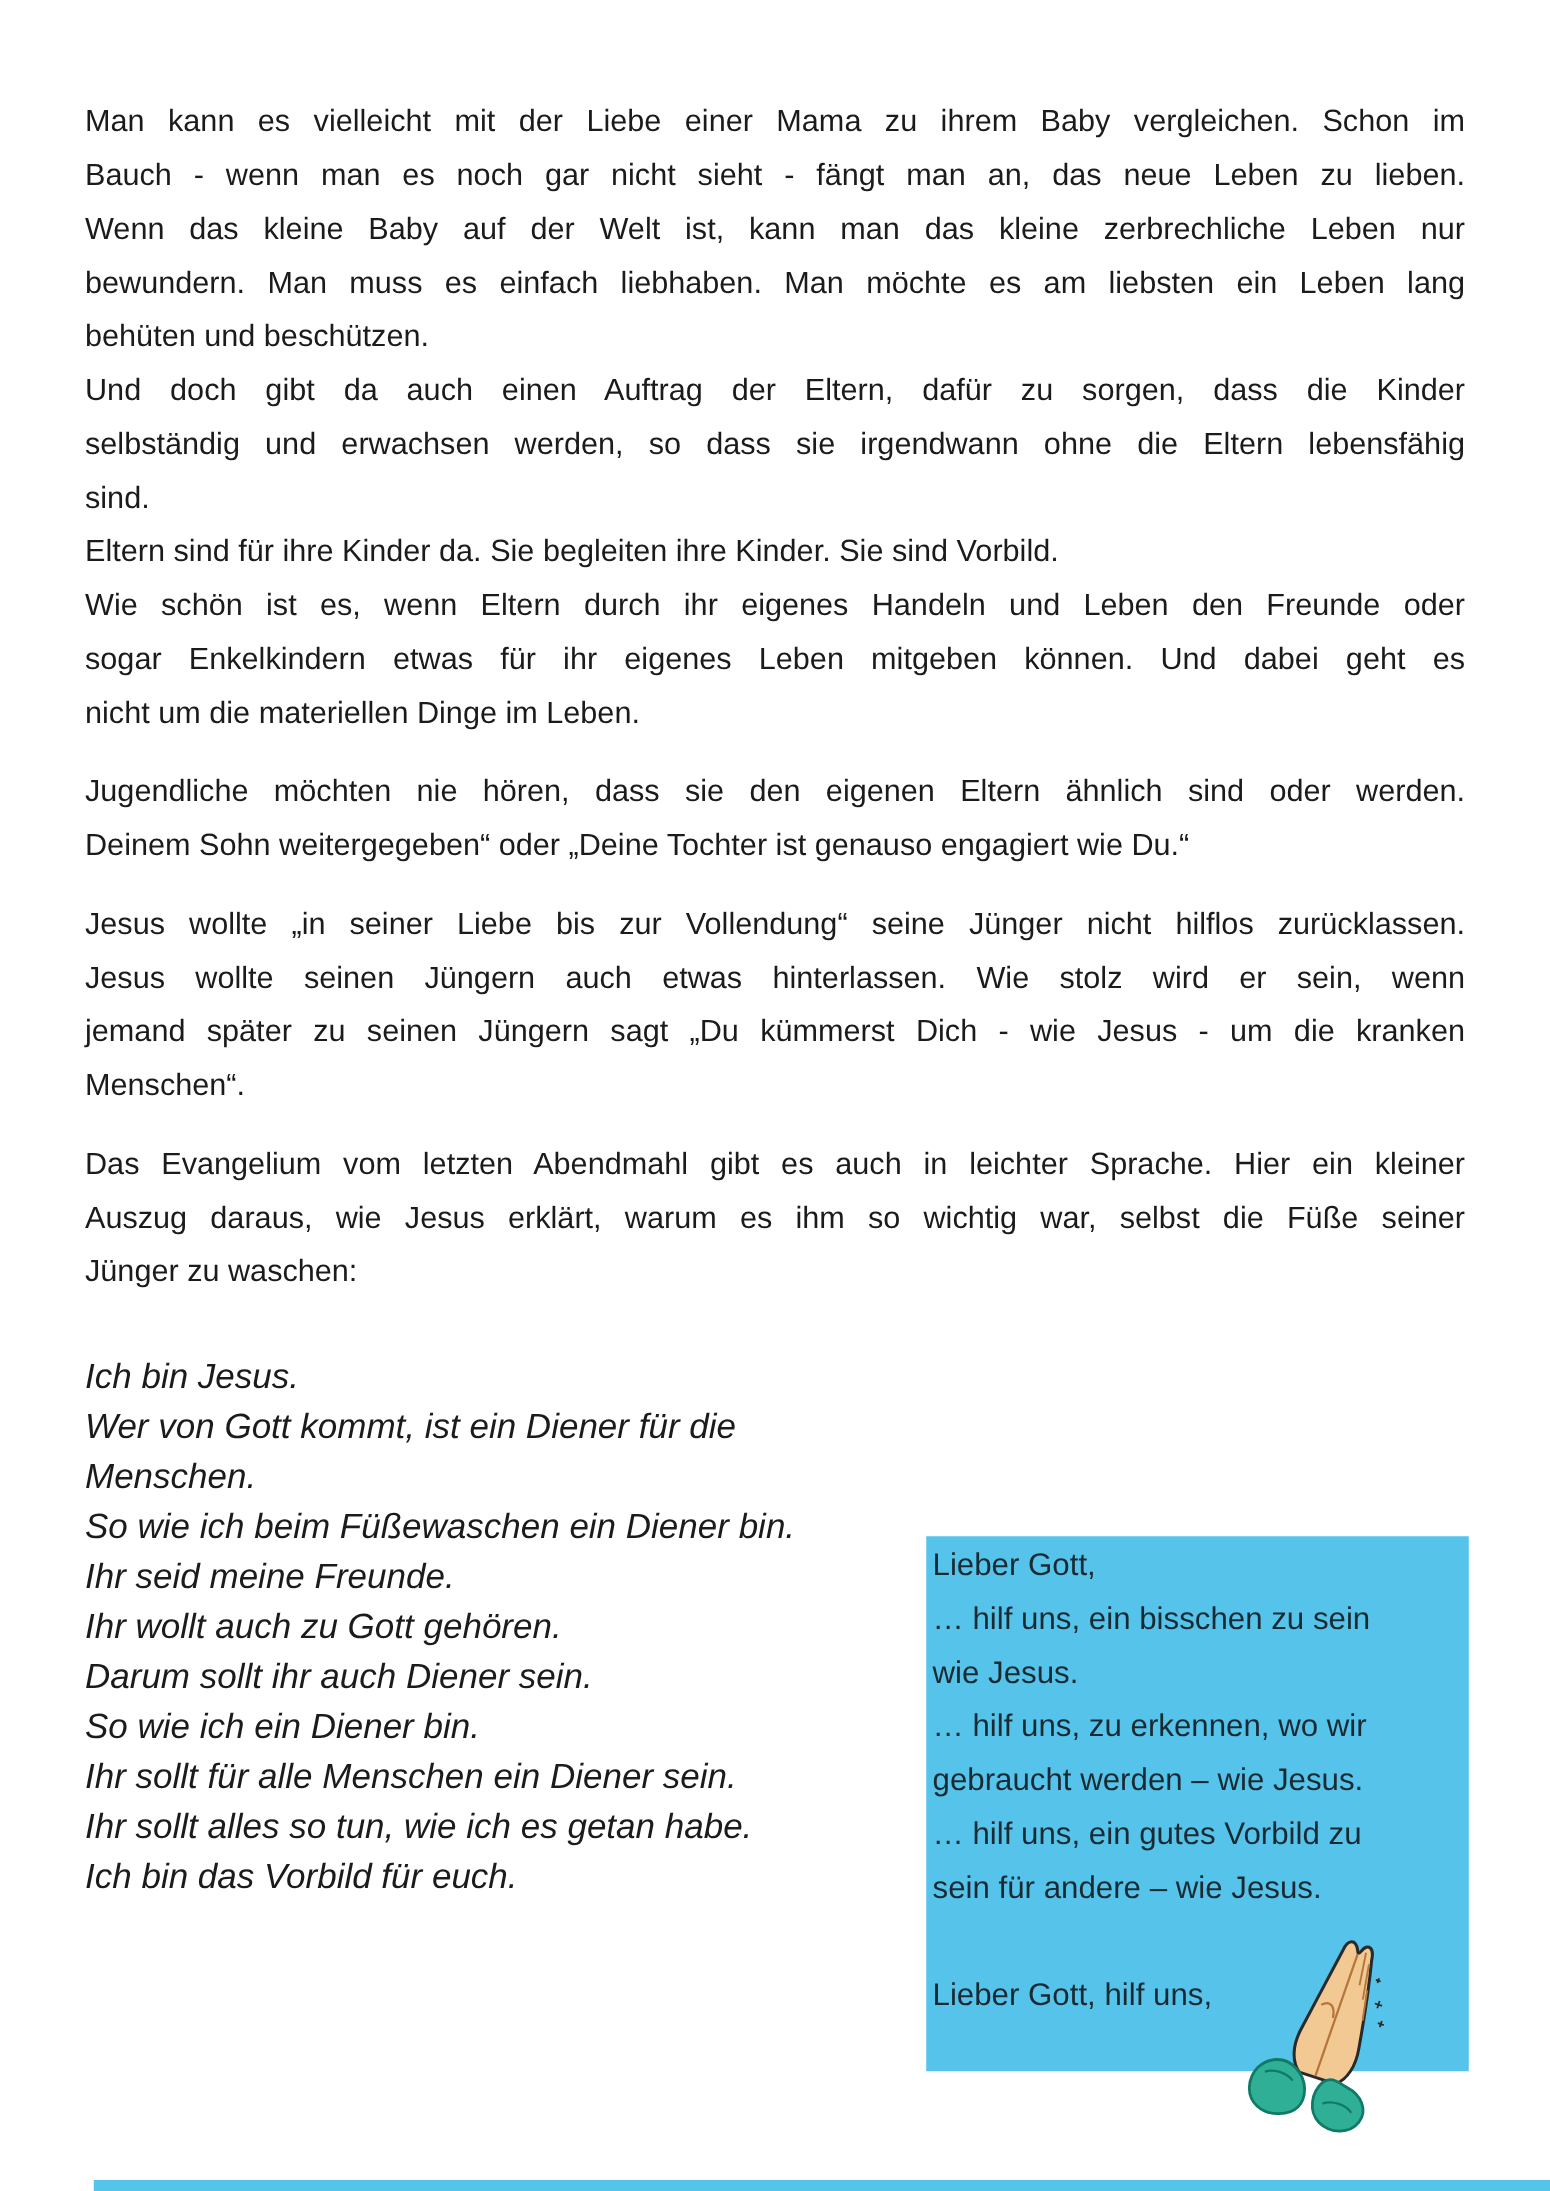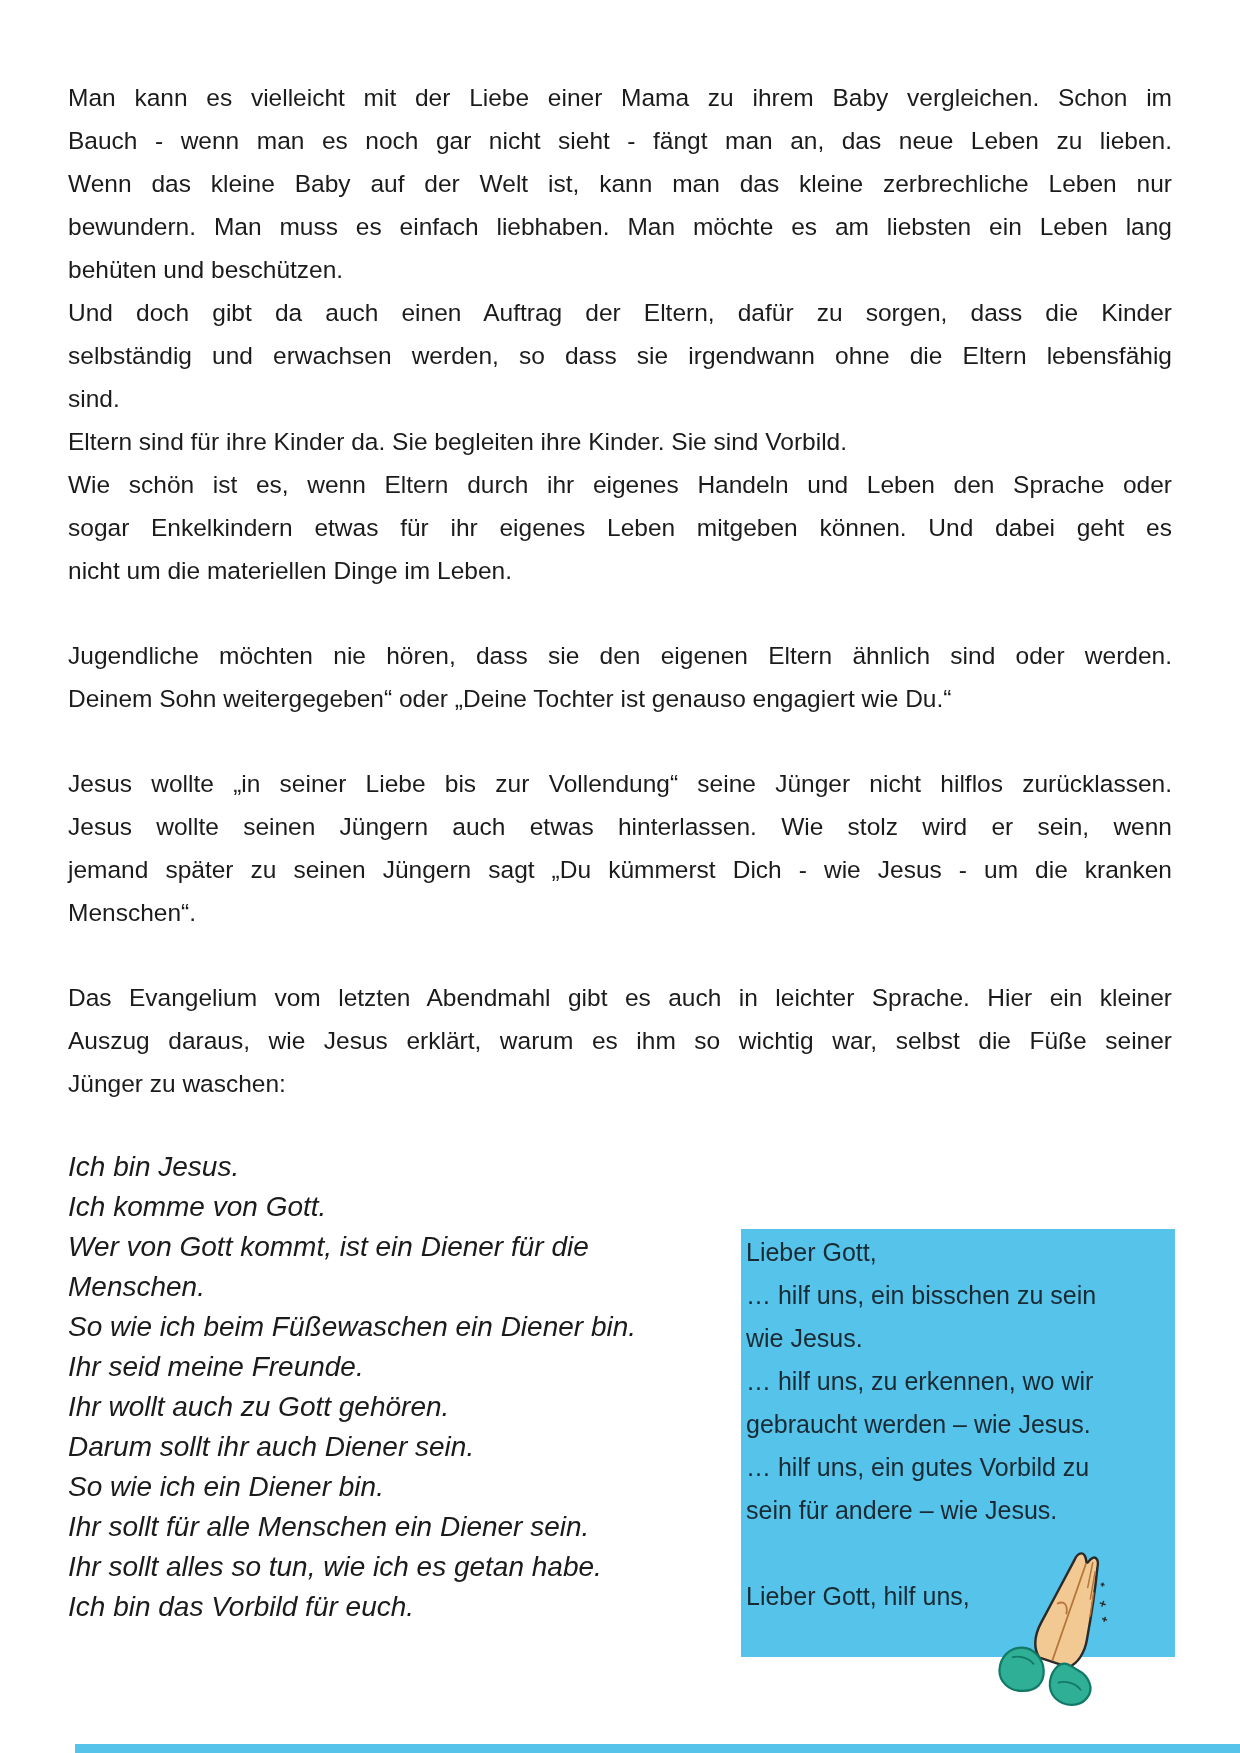--- a/index.html
+++ b/index.html
@@ -14,21 +14,21 @@
   }
   .content {
     position: absolute;
     left: 68px;
     top: 76px;
     width: 1104px;
     font-size: 24.5px;
     line-height: 43px;
   }
   .para { margin: 0; }
-  .para.gap { margin-top: 42px; }
+  .para.gap { margin-top: 20px; }
   .line { text-align: left; }
   .line.just { text-align: justify; text-align-last: justify; }
   .poem { margin-top: 42px; font-style: italic; line-height: 40px; font-size: 28px; }
   .prayer-box {
     position: absolute;
     left: 741px;
     top: 1229px;
     width: 434px;
     height: 428px;
     box-sizing: border-box;
@@ -70,42 +70,41 @@
       </div>
       <div class="para">
         <div class="line just">Und doch gibt da auch einen Auftrag der Eltern, dafür zu sorgen, dass die Kinder</div>
         <div class="line just">selbständig und erwachsen werden, so dass sie irgendwann ohne die Eltern lebensfähig</div>
         <div class="line">sind.</div>
       </div>
       <div class="para">
         <div class="line">Eltern sind für ihre Kinder da. Sie begleiten ihre Kinder. Sie sind Vorbild.</div>
       </div>
       <div class="para">
-        <div class="line just">Wie schön ist es, wenn Eltern durch ihr eigenes Handeln und Leben den Sprache oder</div>
+        <div class="line just">Wie schön ist es, wenn Eltern durch ihr eigenes Handeln und Leben den Freunde oder</div>
         <div class="line just">sogar Enkelkindern etwas für ihr eigenes Leben mitgeben können. Und dabei geht es</div>
         <div class="line">nicht um die materiellen Dinge im Leben.</div>
       </div>
       <div class="para gap">
         <div class="line just">Jugendliche möchten nie hören, dass sie den eigenen Eltern ähnlich sind oder werden.</div>
         <div class="line">Deinem Sohn weitergegeben“ oder „Deine Tochter ist genauso engagiert wie Du.“</div>
       </div>
       <div class="para gap">
         <div class="line just">Jesus wollte „in seiner Liebe bis zur Vollendung“ seine Jünger nicht hilflos zurücklassen.</div>
         <div class="line just">Jesus wollte seinen Jüngern auch etwas hinterlassen. Wie stolz wird er sein, wenn</div>
         <div class="line just">jemand später zu seinen Jüngern sagt „Du kümmerst Dich - wie Jesus - um die kranken</div>
         <div class="line">Menschen“.</div>
       </div>
       <div class="para gap">
         <div class="line just">Das Evangelium vom letzten Abendmahl gibt es auch in leichter Sprache. Hier ein kleiner</div>
         <div class="line just">Auszug daraus, wie Jesus erklärt, warum es ihm so wichtig war, selbst die Füße seiner</div>
         <div class="line">Jünger zu waschen:</div>
       </div>
       <div class="poem">
         <div class="line">Ich bin Jesus.</div>
-        <div class="line">Ich komme von Gott.</div>
         <div class="line">Wer von Gott kommt, ist ein Diener für die</div>
         <div class="line">Menschen.</div>
         <div class="line">So wie ich beim Füßewaschen ein Diener bin.</div>
         <div class="line">Ihr seid meine Freunde.</div>
         <div class="line">Ihr wollt auch zu Gott gehören.</div>
         <div class="line">Darum sollt ihr auch Diener sein.</div>
         <div class="line">So wie ich ein Diener bin.</div>
         <div class="line">Ihr sollt für alle Menschen ein Diener sein.</div>
         <div class="line">Ihr sollt alles so tun, wie ich es getan habe.</div>
         <div class="line">Ich bin das Vorbild für euch.</div>

